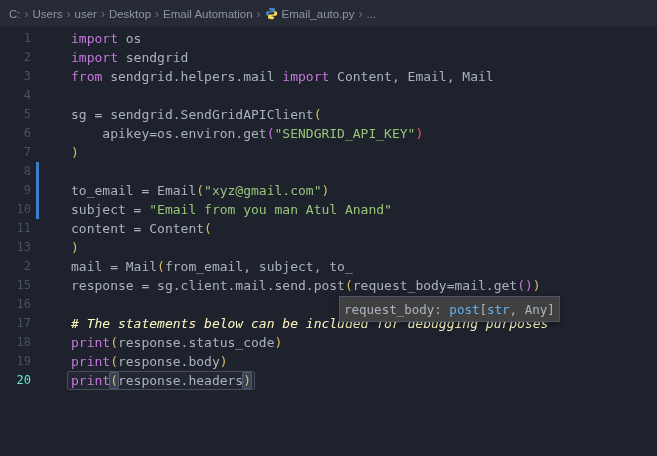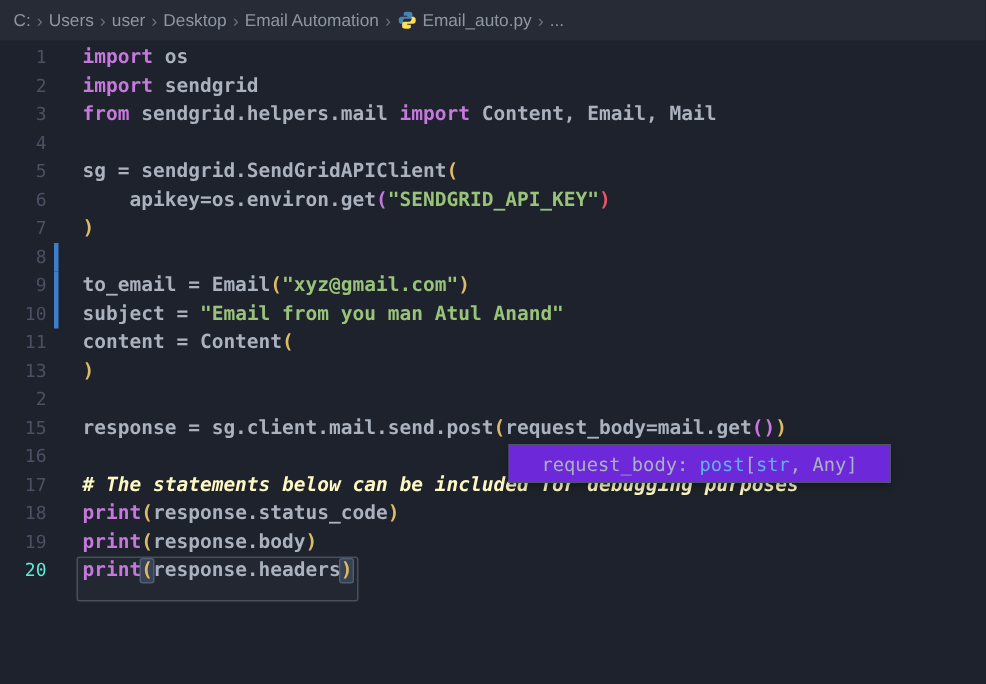--- a/index.html
+++ b/index.html
@@ -17,42 +17,42 @@
   }
   .bc-item{display:inline-flex;align-items:center;gap:4px;cursor:pointer;}
   .bc-sep{color:#687083;margin:0 4px;font-size:12px;}
   .py-ic{display:inline-flex;width:13px;height:13px;}
   
   .editor{position:relative;padding-top:2px;}
   .code-row{position:relative;display:flex;height:19px;line-height:19px;font-size:13px;}
   .line-num{width:31px;text-align:right;color:#4a5163;font-size:12px;flex:none;}
   .line-num.active{color:#5eead4;}
   .gitbar{position:absolute;left:36px;top:0;height:19px;width:3px;background:#3d7ecc;}
-  .line-content{margin-left:24px;white-space:pre;color:#abb2bf;font-weight:bold;}
+  .line-content{margin-left:40px;white-space:pre;color:#abb2bf;}
   
   .tk-kw{color:#c678dd;}
   .tk-fg{color:#abb2bf;}
   .tk-str{color:#98c379;}
   .tk-cmt{color:#fef9c3;font-style:italic;}
   .tk-gold{color:#dcba66;}
   .tk-purple{color:#c678dd;}
   .tk-red{color:#e8566a;}
   .tk-type{color:#61afef;}
   .tk-bm{background:rgba(110,130,165,.30);box-shadow:0 0 0 1px rgba(140,160,195,.45);border-radius:1px;}
   
   .active-box{
-    display:inline-block;box-sizing:border-box;height:30px;line-height:17px;
+    display:inline-block;box-sizing:border-box;height:19px;line-height:17px;
     border:1px solid #474e5d;background:rgba(125,145,180,.05);
     border-radius:2px;padding:0 3px;margin-left:-4px;text-align:center;
   }
   
   .tooltip{
     position:absolute;left:339px;top:269px;height:24px;z-index:5;
-    display:flex;align-items:center;padding:0 21px;white-space:pre;
-    background:#6d28d9;border:1px solid #4d5565;font-size:12.5px;
+    display:flex;align-items:center;padding:0 4px;white-space:pre;
+    background:#404040;border:1px solid #4d5565;font-size:12.5px;
     box-shadow:0 2px 6px rgba(0,0,0,.35);
   }
 </style>
 </head>
 <body>
 
 <div class="breadcrumb">
     <span class="bc-item">
       <span>C:</span>
     </span>
@@ -135,20 +135,21 @@
       <div class="code-row">
         <span class="line-num">11</span>
         <span class="line-content"><span class="tk-fg">content = Content</span><span class="tk-gold">(</span></span>
       </div>
       <div class="code-row">
         <span class="line-num">13</span>
         <span class="line-content"><span class="tk-gold">)</span></span>
       </div>
       <div class="code-row">
         <span class="line-num">2</span>
+        <span class="line-content"><span class="tk-fg">mail = Mail</span><span class="tk-gold">(</span><span class="tk-fg">from_email, subject, to_</span></span>
       </div>
       <div class="code-row">
         <span class="line-num">15</span>
         <span class="line-content"><span class="tk-fg">response = sg.client.mail.send.post</span><span class="tk-gold">(</span><span class="tk-fg">request_body=mail.get</span><span class="tk-purple">(</span><span class="tk-purple">)</span><span class="tk-gold">)</span></span>
       </div>
       <div class="code-row">
         <span class="line-num">16</span>
         <span class="line-content"></span>
       </div>
       <div class="code-row">

